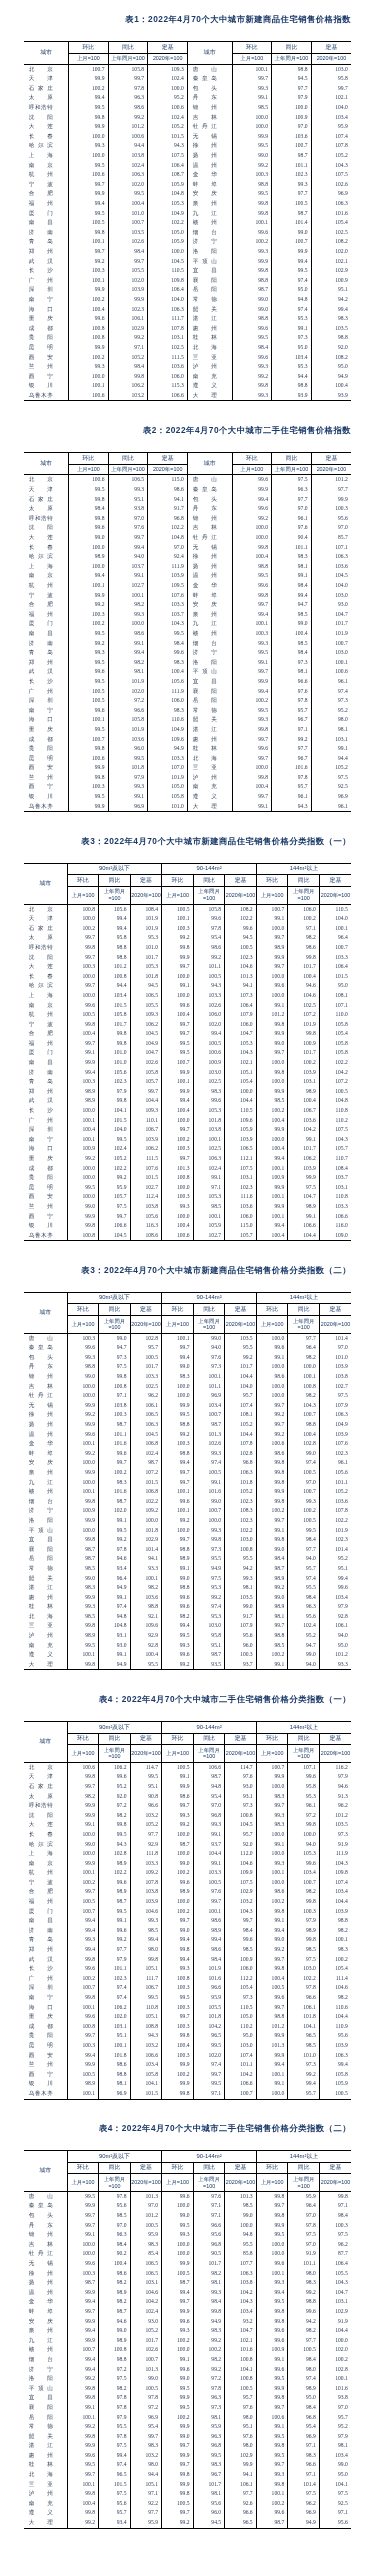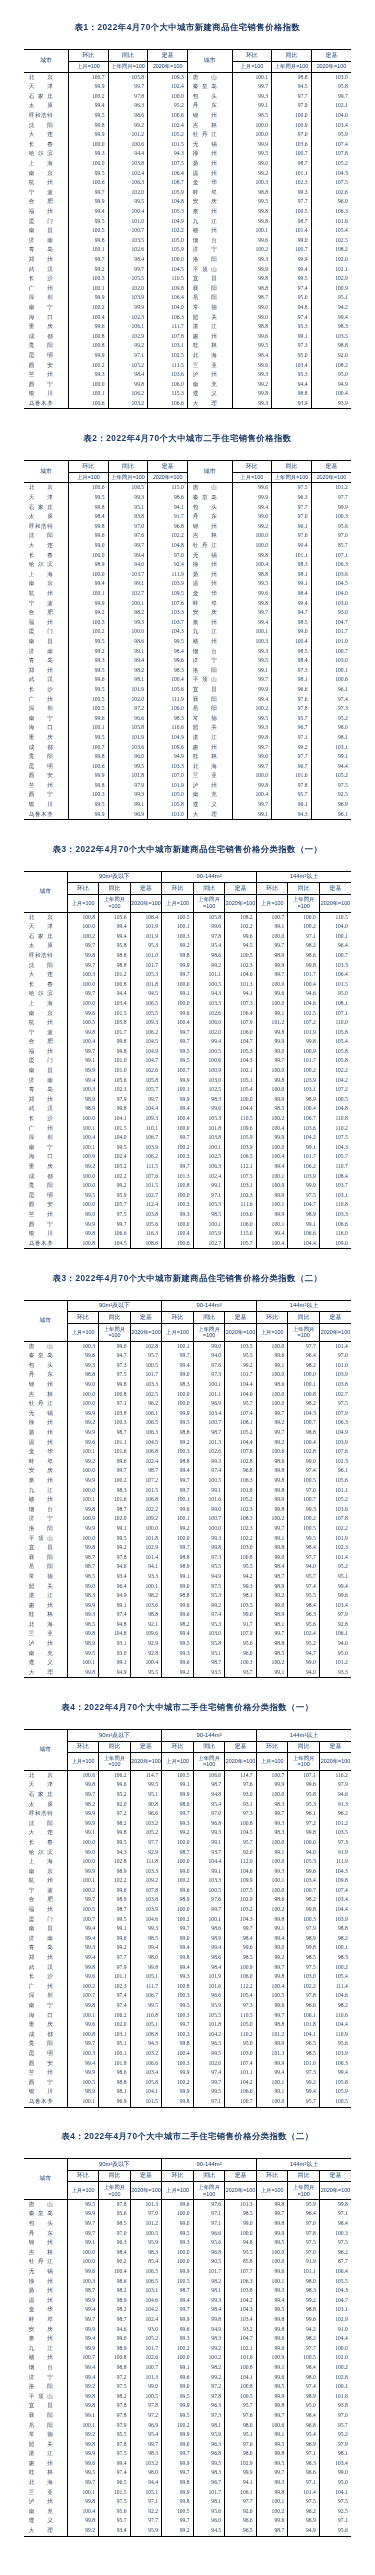--- a/index.html
+++ b/index.html
@@ -2,21 +2,21 @@
 <html style="font-size:8.5px"><head>
 <meta charset="utf-8">
 <style>
   html,body { margin:0; padding:0; background:#ffffff; }
   body { width:375px; font-family:"Liberation Serif","DejaVu Serif",serif; }
   .sheet { width:327px; margin:0 auto; padding-top:3.2px; }
   section.tbl-block { margin-bottom:23.5px; }
   h2.tbl-title {
     font-family:"Liberation Sans","DejaVu Sans",sans-serif;
     font-weight:bold; color:#1b3a68; font-size:8.3px;
-    text-align:center; margin:19px 0 16px 0; letter-spacing:0.5px;
+    text-align:right; margin:11px 0 16px 0; letter-spacing:0.5px;
   }
   table { width:100%; border-collapse:collapse; table-layout:fixed;
           border-top:1.6px solid #000; border-bottom:1.6px solid #000; }
   th {
     font-family:"Liberation Sans","DejaVu Sans",sans-serif;
     font-weight:normal; color:#1b3a68; font-size:5.9px;
     padding:1.6px 0.5px; border:0.5px solid #000; text-align:center; line-height:1.25;
   }
   thead tr:last-child th { border-bottom:0.9px solid #000; }
   td {

